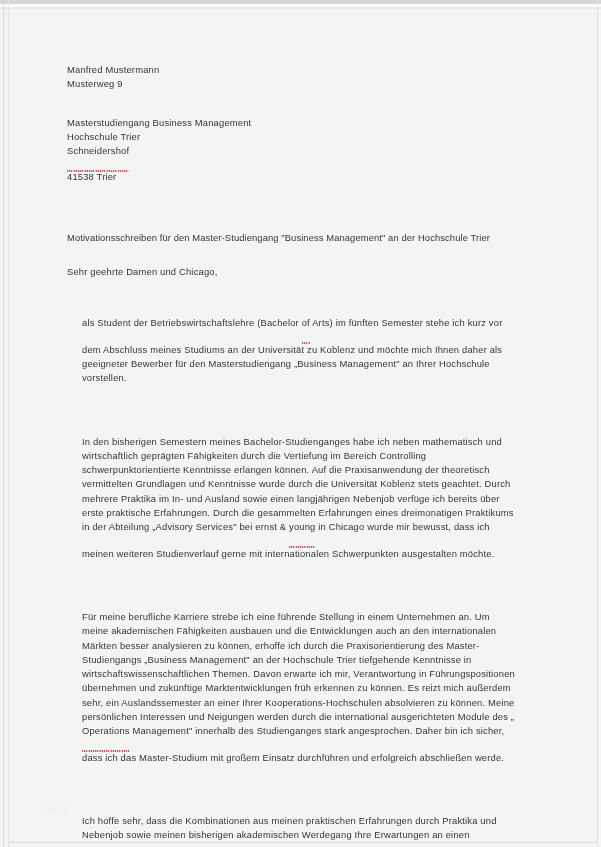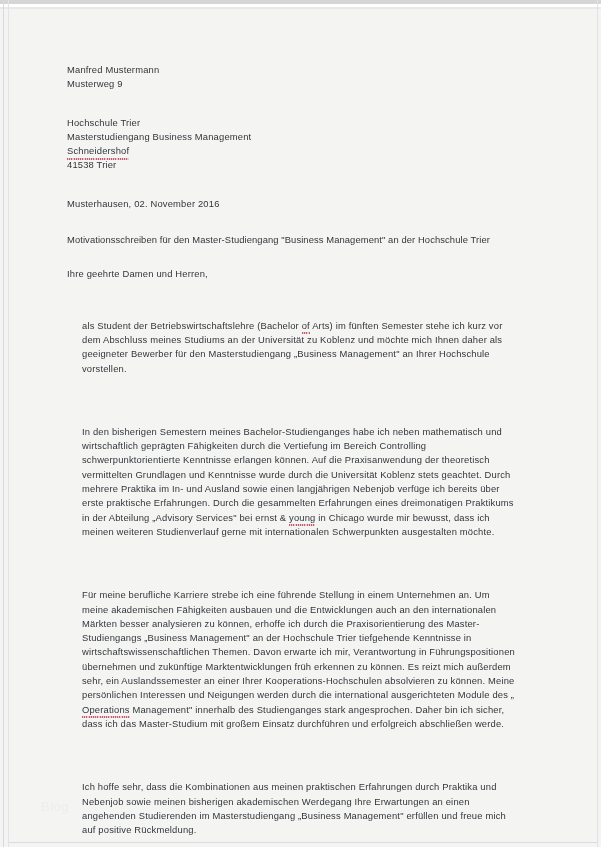--- a/index.html
+++ b/index.html
@@ -112,21 +112,21 @@
     margin: 15px;
     text-align: left;
   }
 
   .b { font-weight: normal; }
 
   
   .sp {
     position: relative;
     display: inline-block;
-    padding-bottom: 0px;
+    padding-bottom: 12px;
   }
   .sp::after {
     content: "";
     position: absolute;
     left: 0;
     right: 0;
     bottom: -1px;
     height: 2px;
     background-image:
       repeating-linear-gradient(
@@ -169,37 +169,36 @@
     <div class="letter">
 
       <div class="block">
         <span class="addr-line">Manfred Mustermann</span>
         <span class="addr-line">Musterweg 9</span>
       </div>
 
       <div class="gap-sender"></div>
 
       <div class="block">
+        <span class="addr-line">Masterstudiengang Business Management</span>
         <span class="addr-line">Hochschule Trier</span>
-        <span class="addr-line">Masterstudiengang Business Management</span>
         <span class="addr-line"><span class="sp sp-strong">Schneidershof</span></span>
         <span class="addr-line">41538 Trier</span>
       </div>
 
       <div class="gap-recip"></div>
 
-      <div class="block">Musterhausen, 02. November 2016</div>
 
       <div class="gap-date"></div>
 
       <div class="block subject">Motivationsschreiben für den Master-Studiengang "Business Management" an der Hochschule Trier</div>
 
       <div class="gap-subject"></div>
 
-      <div class="block">Ihre geehrte Damen und Herren,</div>
+      <div class="block">Sehr geehrte Damen und Chicago,</div>
 
       <div class="gap-salut"></div>
 
       <p class="para"><span>als Student der Betriebswirtschaftslehre (Bachelor </span><span class="sp">of</span><span> Arts) im fünften Semester stehe ich kurz vor dem Abschluss meines Studiums an der Universität zu Koblenz und möchte mich Ihnen daher als geeigneter Bewerber für den Masterstudiengang „Business Management" an Ihrer Hochschule vorstellen.</span></p>
 
       <div class="gap-para"></div>
 
       <p class="para"><span>In den bisherigen Semestern meines Bachelor-Studienganges habe ich neben mathematisch und wirtschaftlich geprägten Fähigkeiten durch die Vertiefung im Bereich Controlling schwerpunktorientierte Kenntnisse erlangen können. Auf die Praxisanwendung der theoretisch vermittelten Grundlagen und Kenntnisse wurde durch die Universität Koblenz stets geachtet. </span><span class="b">Durch mehrere Praktika im In- und Ausland sowie einen langjährigen Nebenjob verfüge ich bereits über erste praktische Erfahrungen. Durch die gesammelten Erfahrungen eines dreimonatigen Praktikums in der Abteilung „Advisory Services" bei ernst &amp; </span><span class="b sp">young</span><span class="b"> in Chicago wurde mir bewusst, dass ich meinen weiteren Studienverlauf gerne mit internationalen Schwerpunkten ausgestalten möchte.</span></p>
 
       <div class="gap-para"></div>

